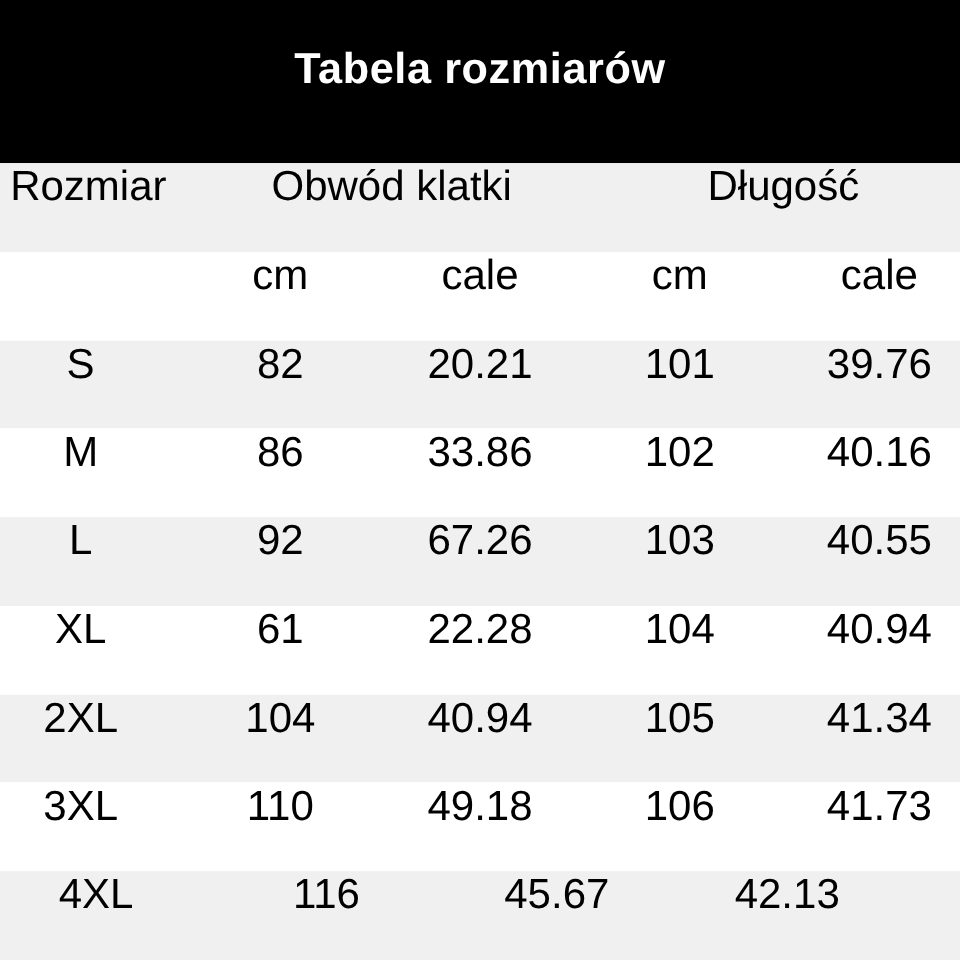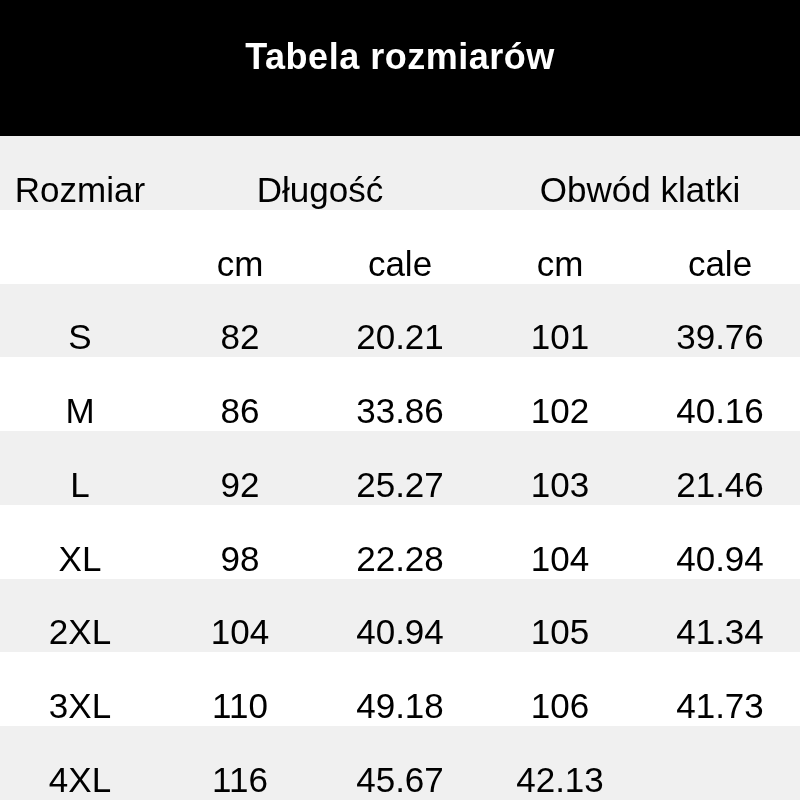--- a/index.html
+++ b/index.html
@@ -38,24 +38,25 @@
     letter-spacing: 0.5px;
   }
   .size-table {
     flex: 1 1 auto;
     display: flex;
     flex-direction: column;
   }
   .row {
     flex: 1;
     display: flex;
-    align-items: flex-end;
+    align-items: flex-start;
     font-size: 35px;
     color: var(--text);
     background: var(--row-bg);
+    gap: 32px;
   }
   .row:nth-child(odd) { background: var(--row-alt-bg); }
   .cell {
     width: 160px;
     text-align: center;
     white-space: nowrap;
   }
   .cell.span2 { width: 320px; }
 </style>
 </head>
@@ -64,22 +65,22 @@
 <div class="canvas">
 
   <div class="title-band">
     <h1>Tabela rozmiarów</h1>
   </div>
 
   <div class="size-table">
 
     <div class="row">
       <div class="cell">Rozmiar</div>
+      <div class="cell span2">Obwód klatki</div>
       <div class="cell span2">Długość</div>
-      <div class="cell span2">Obwód klatki</div>
     </div>
 
     <div class="row">
       <div class="cell"></div>
       <div class="cell">cm</div>
       <div class="cell">cale</div>
       <div class="cell">cm</div>
       <div class="cell">cale</div>
     </div>
 
@@ -95,28 +96,28 @@
       <div class="cell">M</div>
       <div class="cell">86</div>
       <div class="cell">33.86</div>
       <div class="cell">102</div>
       <div class="cell">40.16</div>
     </div>
 
     <div class="row">
       <div class="cell">L</div>
       <div class="cell">92</div>
-      <div class="cell">25.27</div>
+      <div class="cell">67.26</div>
       <div class="cell">103</div>
-      <div class="cell">21.46</div>
+      <div class="cell">40.55</div>
     </div>
 
     <div class="row">
       <div class="cell">XL</div>
-      <div class="cell">98</div>
+      <div class="cell">61</div>
       <div class="cell">22.28</div>
       <div class="cell">104</div>
       <div class="cell">40.94</div>
     </div>
 
     <div class="row">
       <div class="cell">2XL</div>
       <div class="cell">104</div>
       <div class="cell">40.94</div>
       <div class="cell">105</div>

